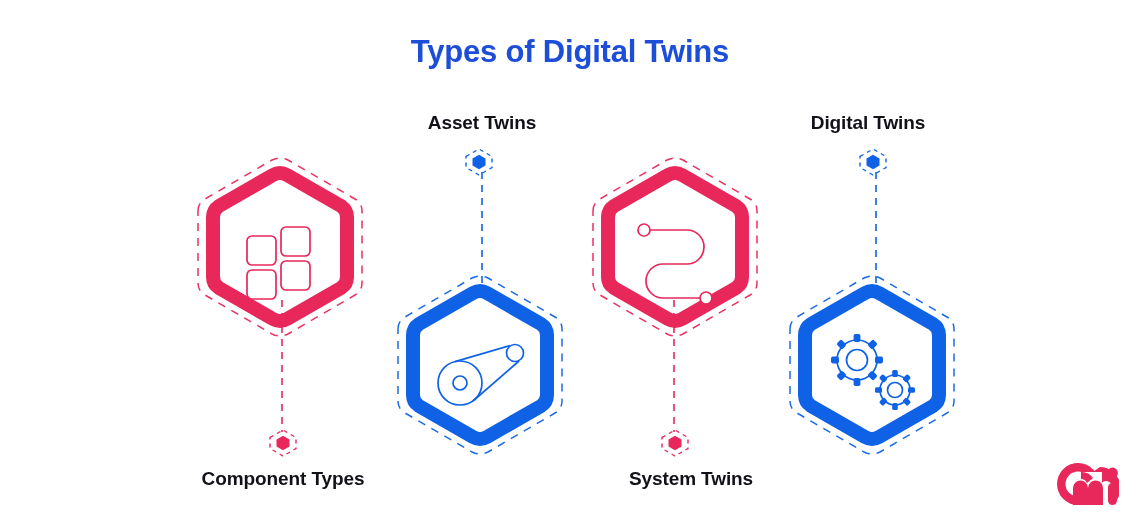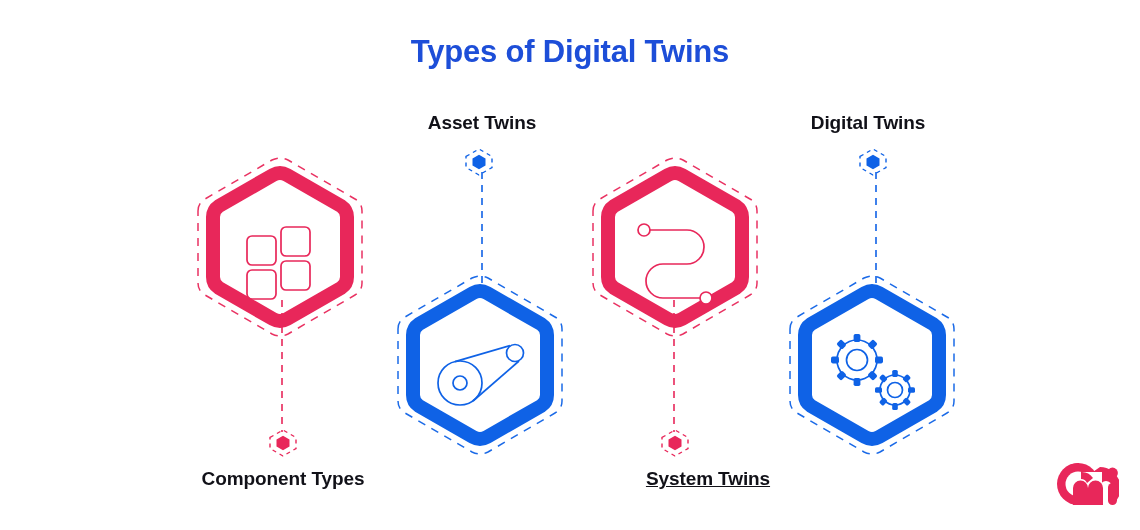--- a/index.html
+++ b/index.html
@@ -39,21 +39,21 @@
     font-size: 19px;
     font-weight: bold;
     color: #111118;
     white-space: nowrap;
     text-align: center;
     letter-spacing: -0.1px;
   }
   #label-asset       { left: 382px; top: 112px; width: 200px; }
   #label-process     { left: 768px; top: 112px; width: 200px; }
   #label-component   { left: 183px; top: 468px; width: 200px; }
-  #label-system      { left: 608px; top: 468px; width: 200px; text-decoration: underline; }
+  #label-system      { left: 591px; top: 468px; width: 200px; }
 
   
   .hex-card {
     position: absolute;
     width: 200px;
     height: 200px;
   }
   #hex-component { left: 180px; top: 147px; }
   #hex-asset     { left: 380px; top: 265px; }
   #hex-system    { left: 575px; top: 147px; }

